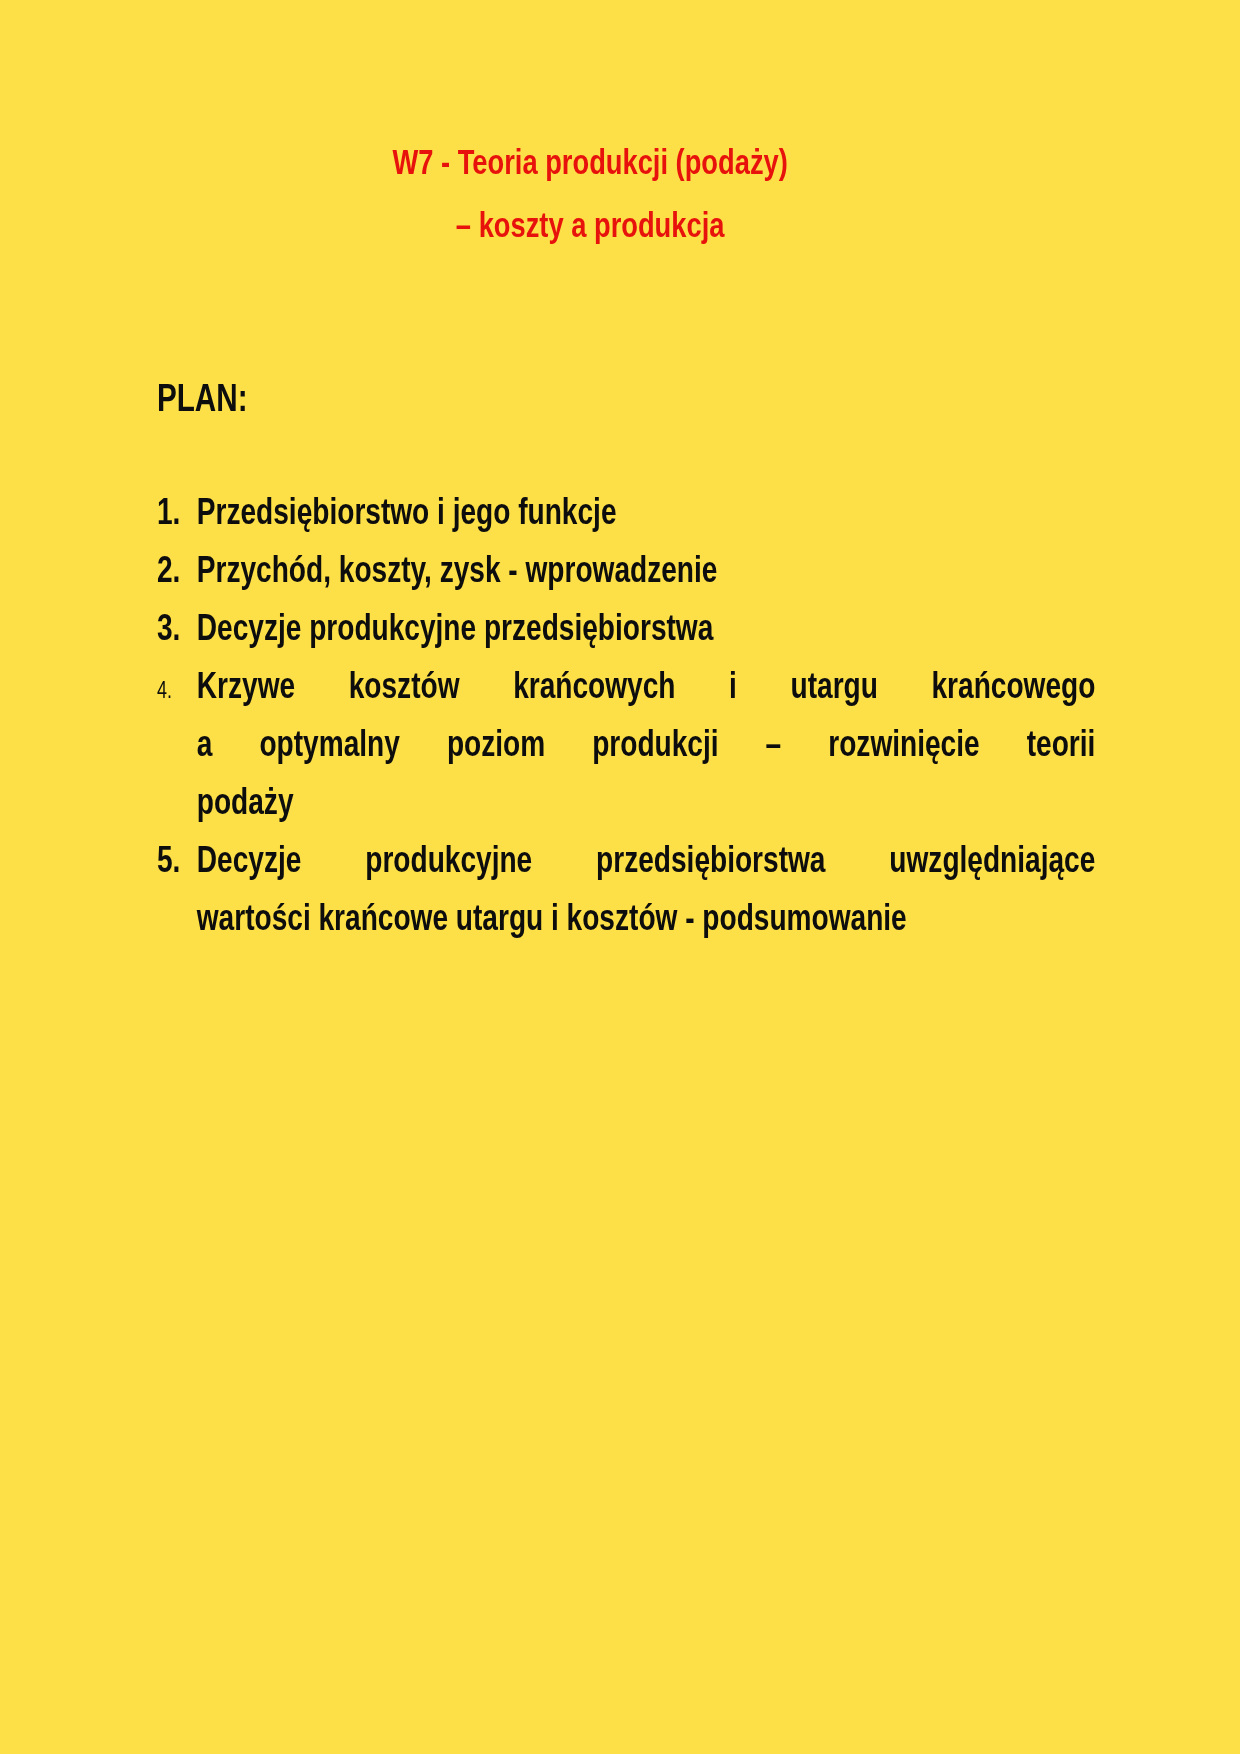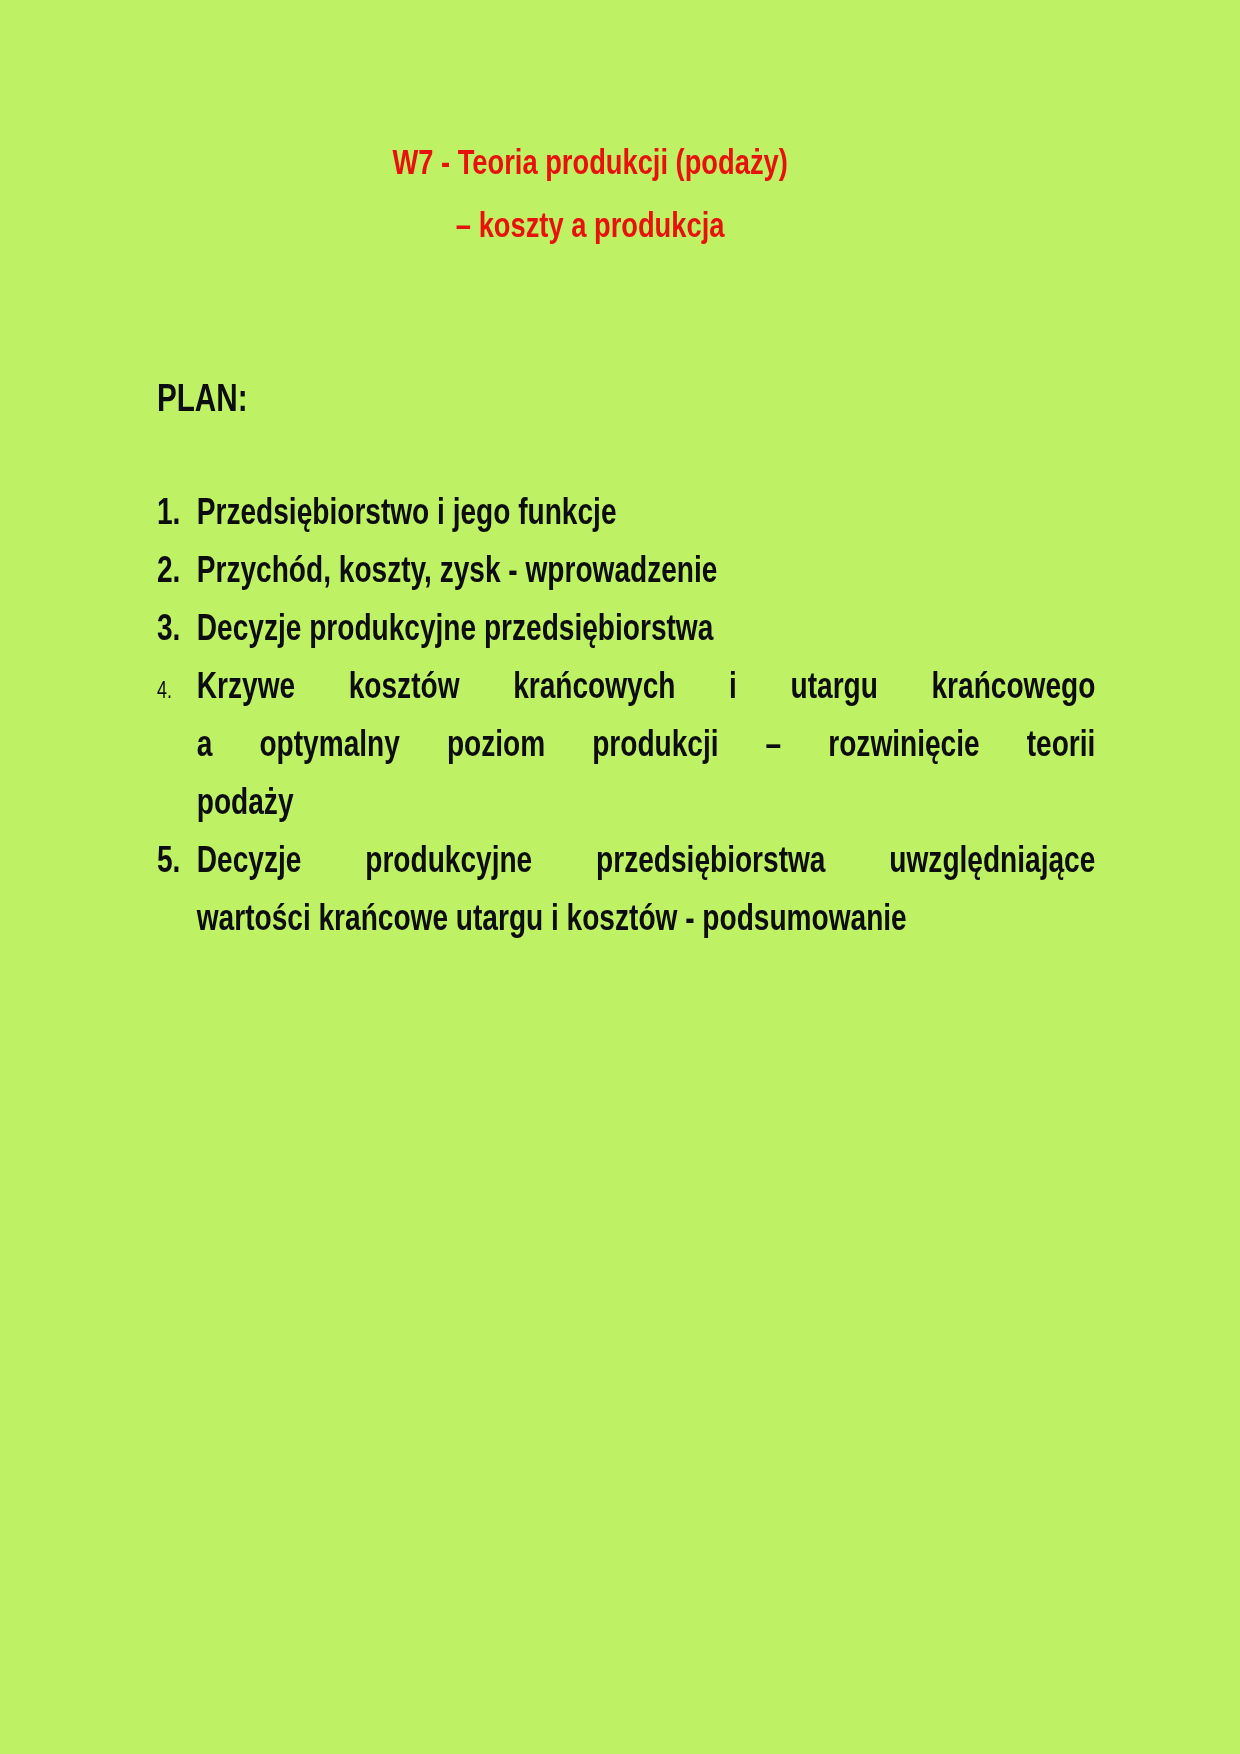--- a/index.html
+++ b/index.html
@@ -4,21 +4,21 @@
 <style>
   html, body {
     margin: 0;
     padding: 0;
     background: #ffffff;
   }
   .page {
     position: relative;
     width: 1240px;
     height: 1754px;
-    background: #bef264;
+    background: #fde047;
     overflow: hidden;
     font-family: "Liberation Sans", sans-serif;
     font-weight: 700;
     color: #0d0d0d;
   }
   
   .title {
     position: absolute;
     top: 130px;
     left: 50px;

